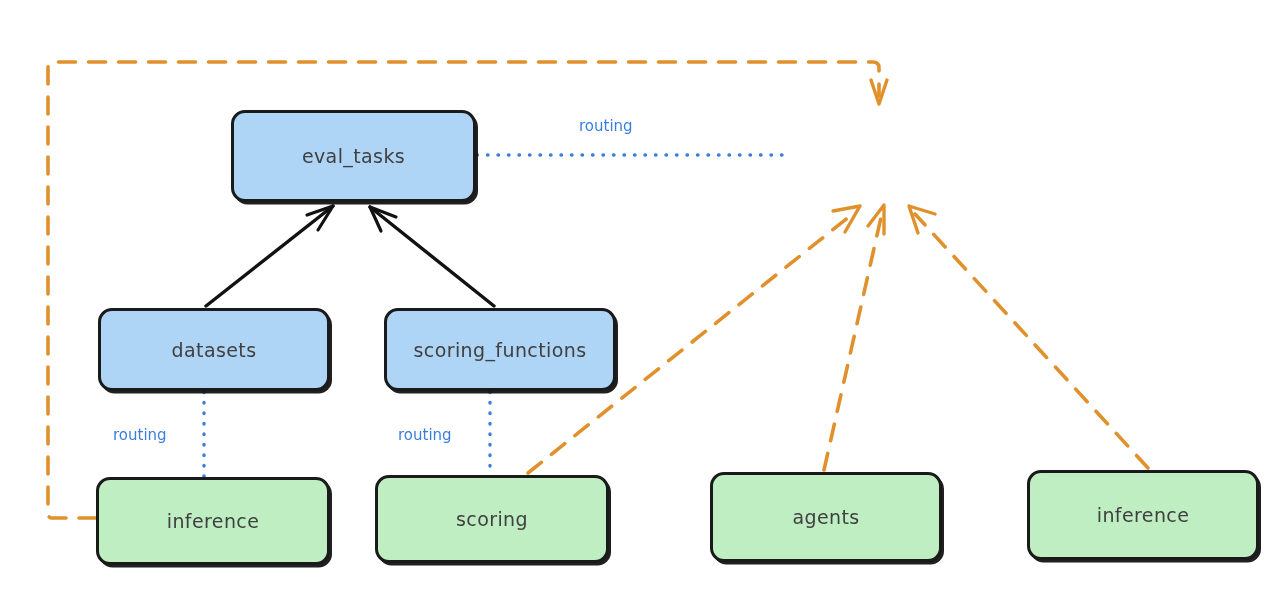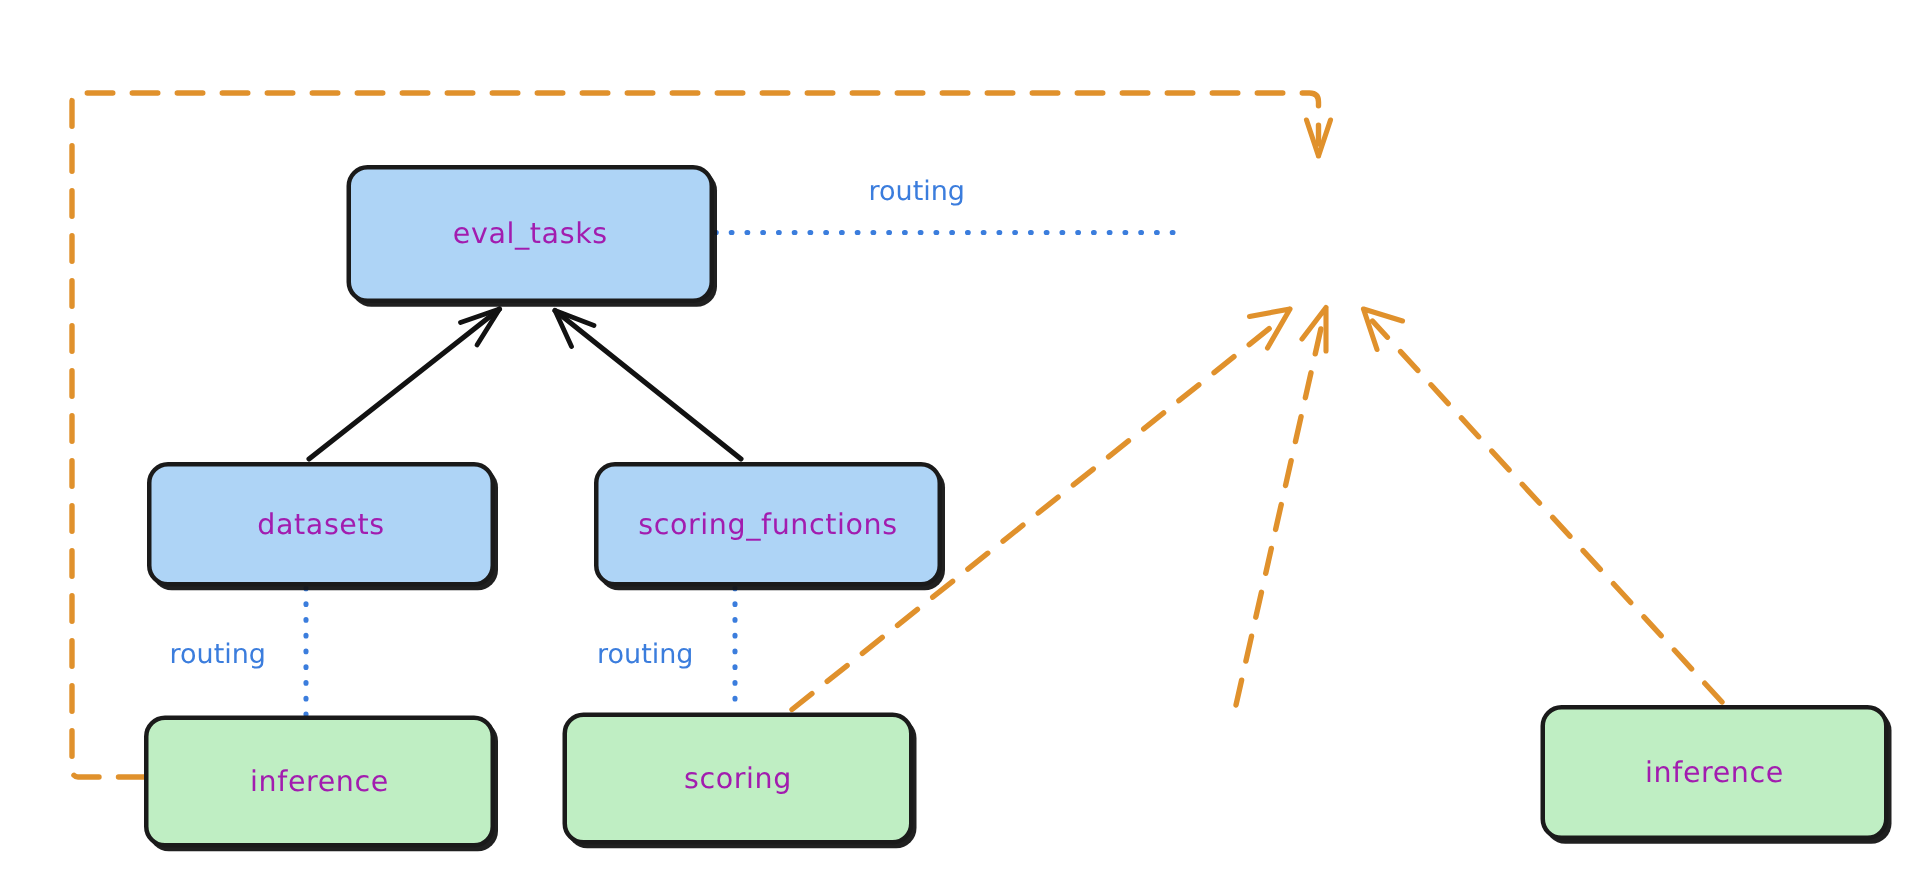--- a/index.html
+++ b/index.html
@@ -38,29 +38,29 @@
   }
   .node.api {
     background: #aed4f6;
   }
   .node.provider {
     background: #bfeec3;
   }
   .node-label {
     font-family: "DejaVu Sans", sans-serif;
     font-size: 19px;
-    color: #a21caf;
+    color: #404040;
     letter-spacing: 0.4px;
     white-space: nowrap;
     user-select: none;
   }
   .edge-label {
     position: absolute;
     font-family: "DejaVu Sans", sans-serif;
-    font-size: 18px;
+    font-size: 15px;
     color: #3b7ddd;
     white-space: nowrap;
     z-index: 4;
     user-select: none;
   }
 </style>
 </head>
 <body>
 
 <div id="canvas">
@@ -110,32 +110,35 @@
 
   <div class="node api" style="left:231px; top:110px; width:245px; height:92px;">
     <span class="node-label">eval_tasks</span>
   </div>
 
 
   <div class="node api" style="left:98px; top:308px; width:232px; height:83px;">
     <span class="node-label">datasets</span>
   </div>
 
-  <div class="node api" style="left:396px; top:308px; width:232px; height:83px;">
+  <div class="node api" style="left:384px; top:308px; width:232px; height:83px;">
     <span class="node-label">scoring_functions</span>
   </div>
 
   <div class="node provider" style="left:96px; top:477px; width:234px; height:88px;">
     <span class="node-label">inference</span>
   </div>
 
   <div class="node provider" style="left:375px; top:475px; width:234px; height:88px;">
     <span class="node-label">scoring</span>
   </div>
 
+  <div class="node provider" style="left:710px; top:472px; width:232px; height:90px;">
+    <span class="node-label">agents</span>
+  </div>
 
   <div class="node provider" style="left:1027px; top:470px; width:232px; height:90px;">
     <span class="node-label">inference</span>
   </div>
 
   <div class="edge-label" style="left:579px; top:117px;">routing</div>
 
   <div class="edge-label" style="left:113px; top:426px;">routing</div>
 
   <div class="edge-label" style="left:398px; top:426px;">routing</div>

